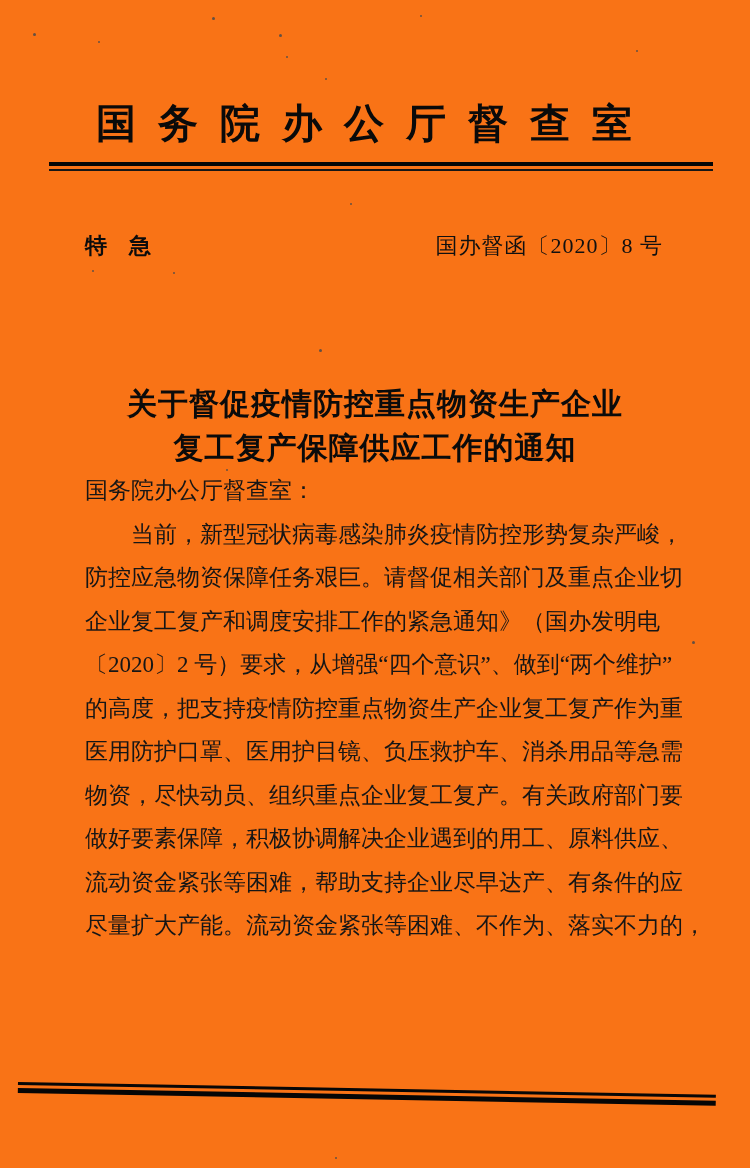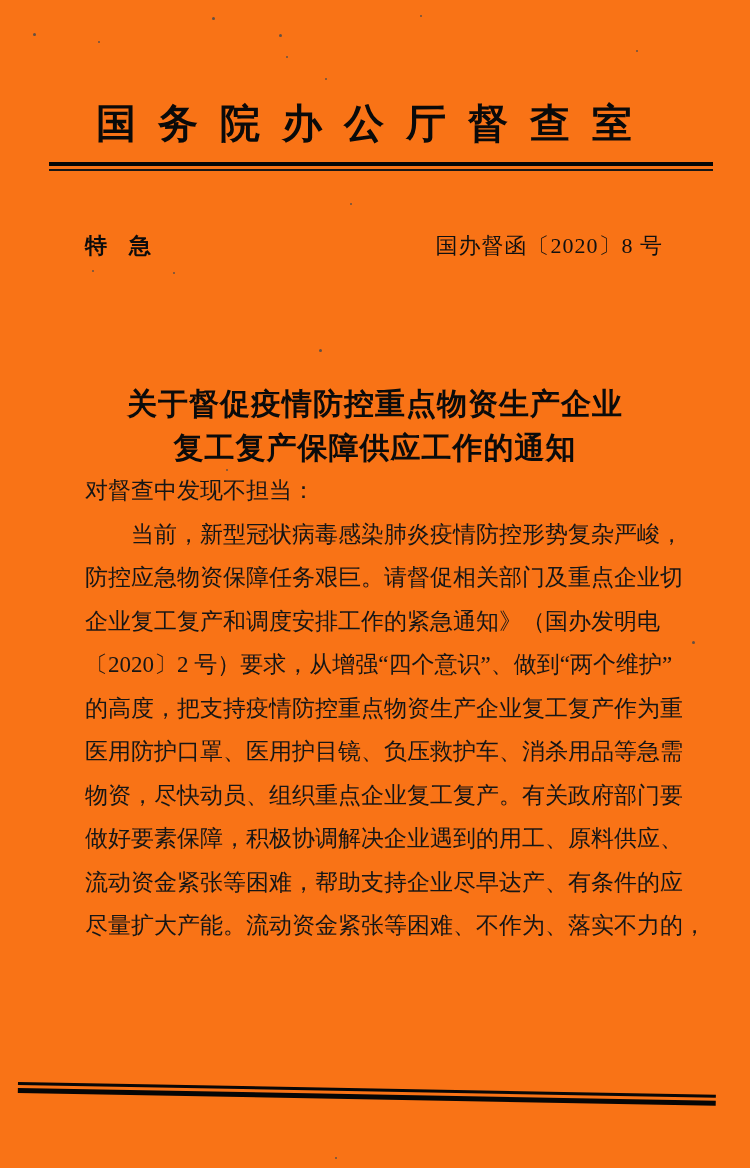--- a/index.html
+++ b/index.html
@@ -99,21 +99,21 @@
     <span class="urgency">特　急</span>
     <span class="doc-number">国办督函〔2020〕8 号</span>
   </div>
 
   <div class="doc-title">
     <div>关于督促疫情防控重点物资生产企业</div>
     <div>复工复产保障供应工作的通知</div>
   </div>
 
   <div class="body-block" id="body-lines">
-    <div class="body-line">对督查中发现不担当：</div>
+    <div class="body-line">国务院办公厅督查室：</div>
   <div class="body-line indent">当前，新型冠状病毒感染肺炎疫情防控形势复杂严峻，</div>
       <div class="body-line">防控应急物资保障任务艰巨。请督促相关部门及重点企业切</div>
       <div class="body-line">企业复工复产和调度安排工作的紧急通知》（国办发明电</div>
       <div class="body-line">〔2020〕2 号）要求，从增强“四个意识”、做到“两个维护”</div>
       <div class="body-line">的高度，把支持疫情防控重点物资生产企业复工复产作为重</div>
       <div class="body-line">医用防护口罩、医用护目镜、负压救护车、消杀用品等急需</div>
       <div class="body-line">物资，尽快动员、组织重点企业复工复产。有关政府部门要</div>
       <div class="body-line">做好要素保障，积极协调解决企业遇到的用工、原料供应、</div>
       <div class="body-line">流动资金紧张等困难，帮助支持企业尽早达产、有条件的应</div>
       <div class="body-line">尽量扩大产能。流动资金紧张等困难、不作为、落实不力的，</div>

